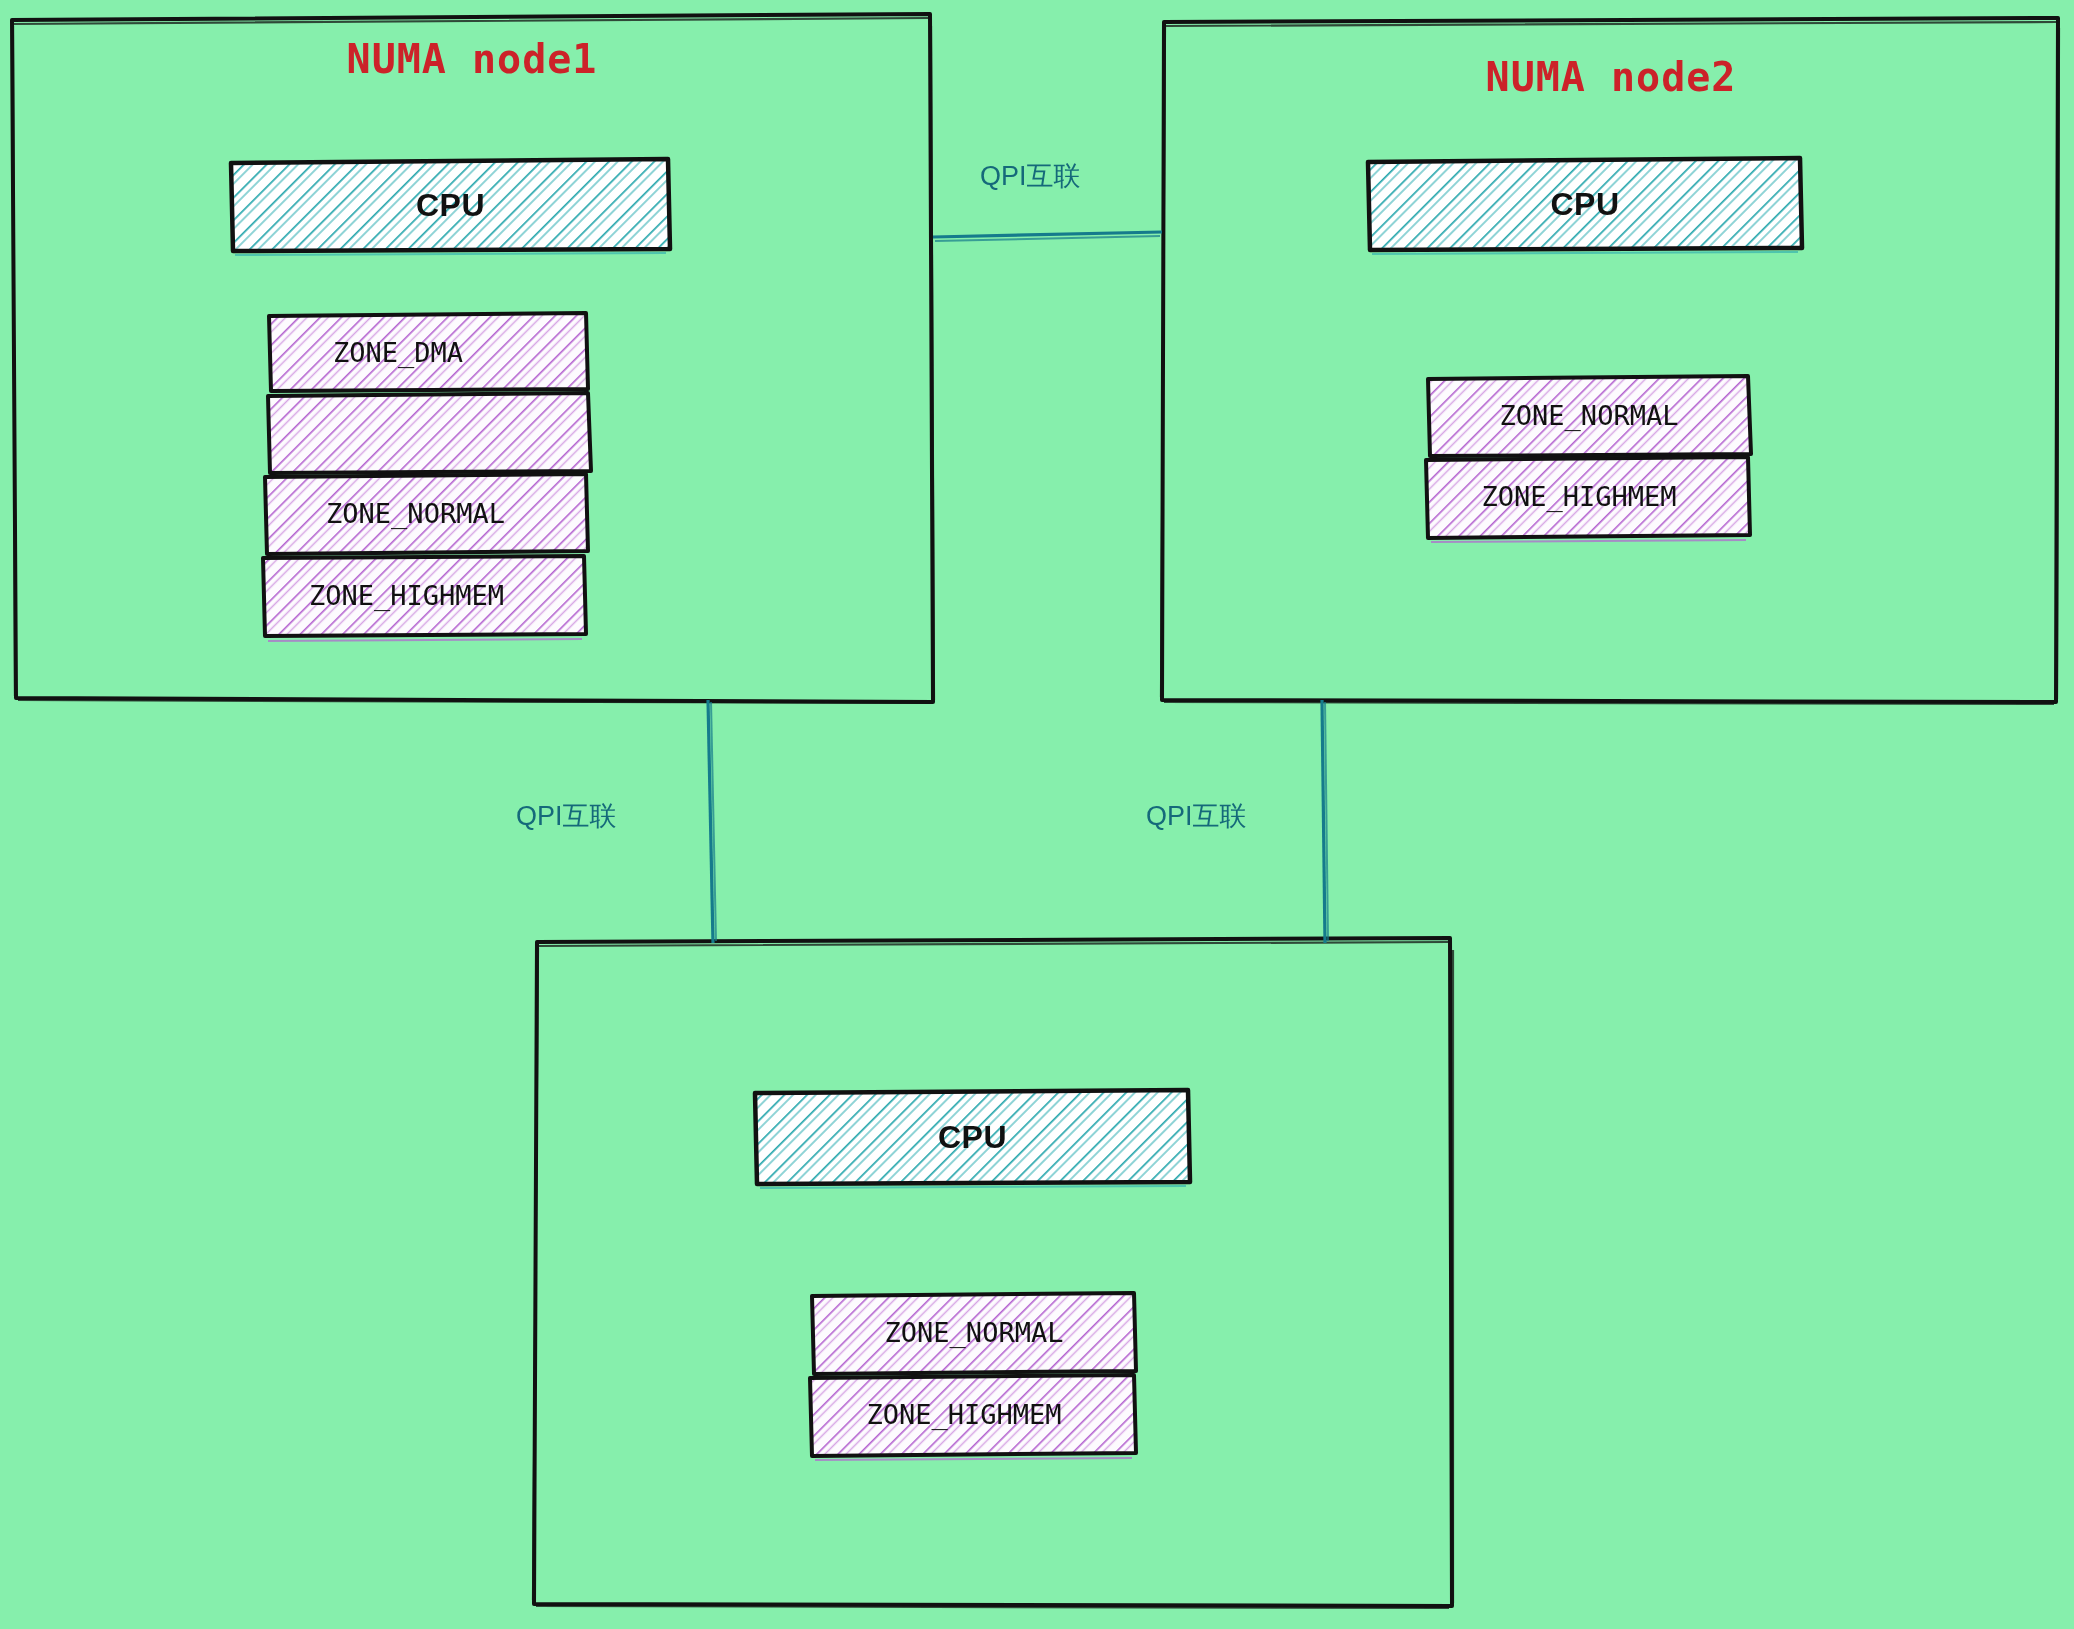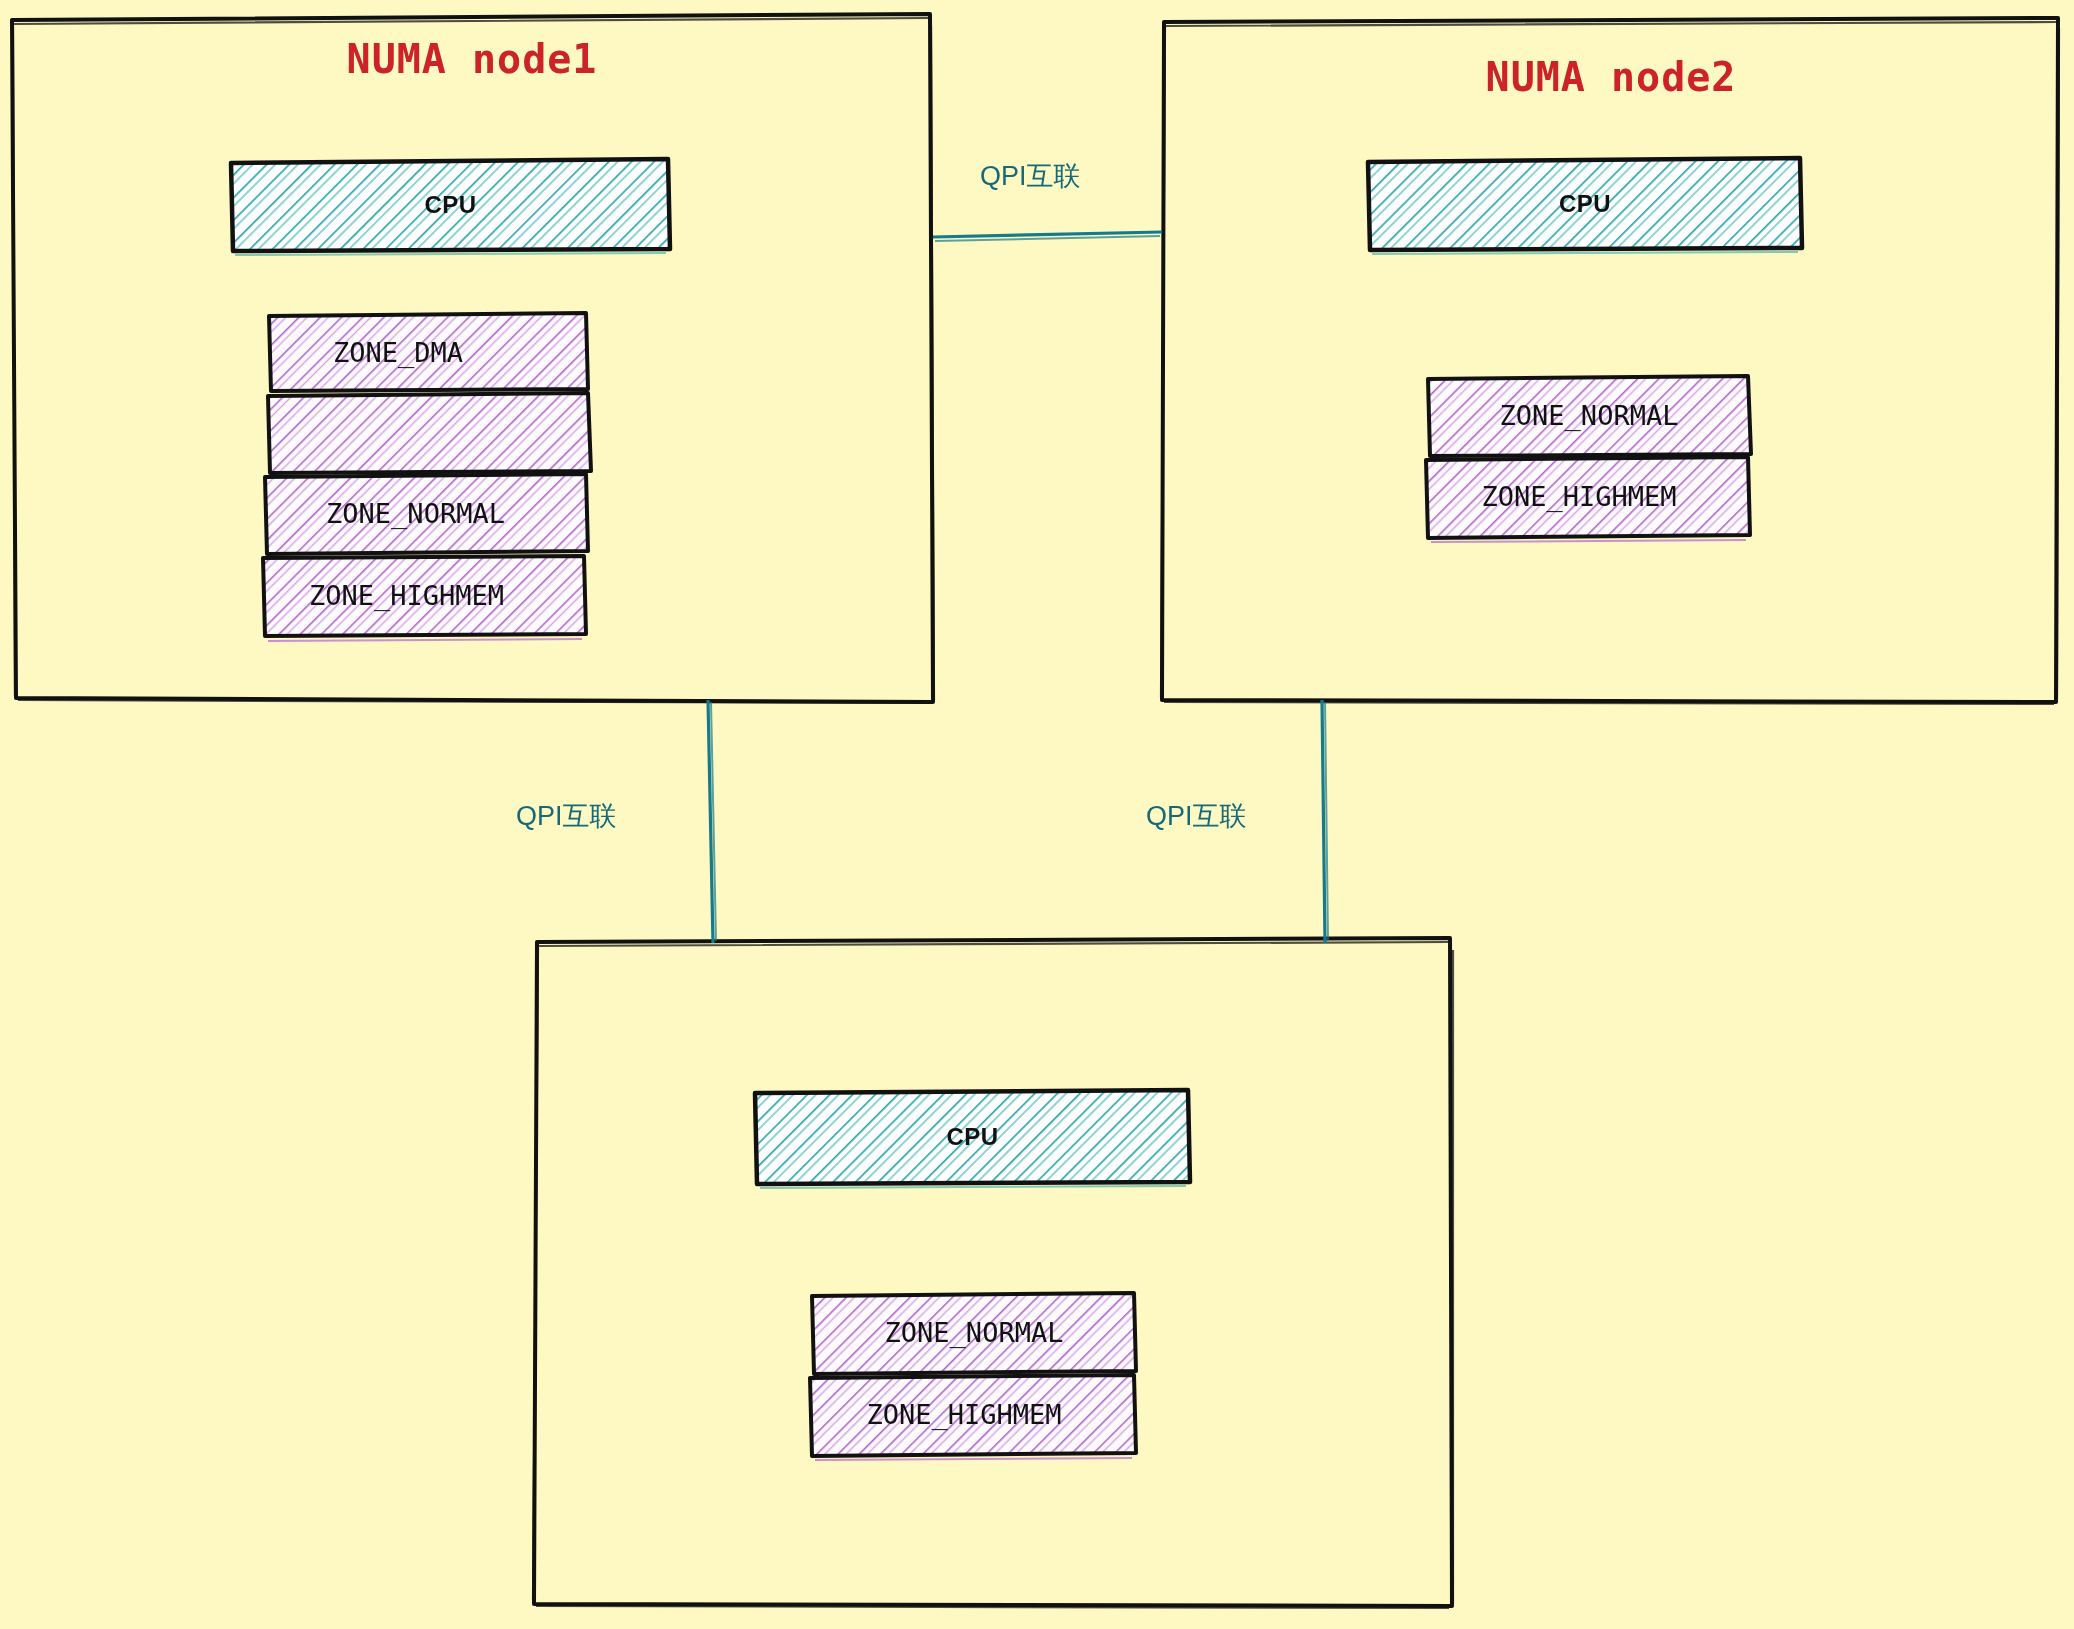--- a/index.html
+++ b/index.html
@@ -8,21 +8,21 @@
     padding: 0;
     background: #ffffff;
   }
   body {
     font-family: "Liberation Sans", sans-serif;
   }
   #canvas {
     position: relative;
     width: 2074px;
     height: 1629px;
-    background: #fef9c3;
+    background: #86efac;
     overflow: hidden;
   }
   svg.layer {
     position: absolute;
     left: 0;
     top: 0;
     width: 2074px;
     height: 1629px;
   }
   .node-title {
@@ -45,21 +45,21 @@
   }
   .blk-label {
     position: relative;
     z-index: 3;
     color: #111111;
     white-space: nowrap;
     font-family: "DejaVu Sans Mono", "Liberation Mono", monospace;
   }
   .cpu-label {
     font-family: "Liberation Sans", sans-serif;
-    font-size: 24px;
+    font-size: 32px;
     font-weight: 600;
     letter-spacing: 0.5px;
     text-align: right;
   }
   .zone-label {
     font-size: 27px;
     font-weight: 500;
     letter-spacing: 0px;
   }
   

